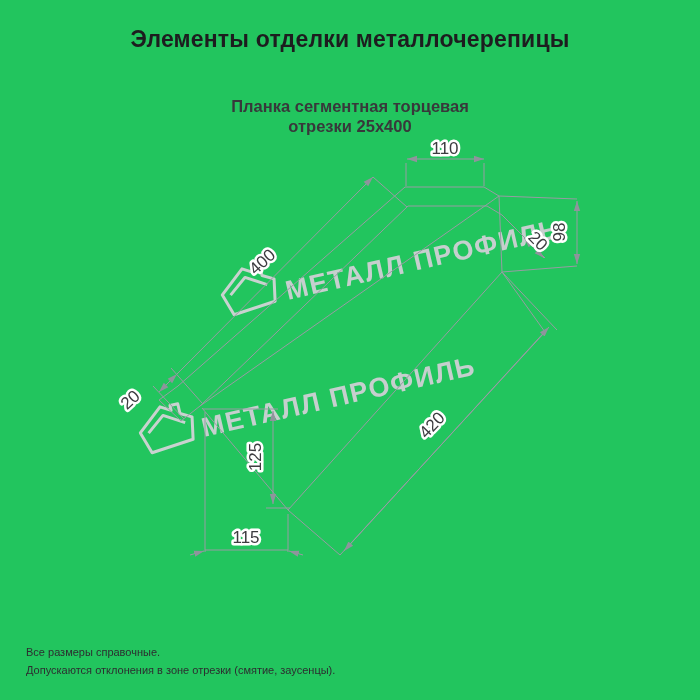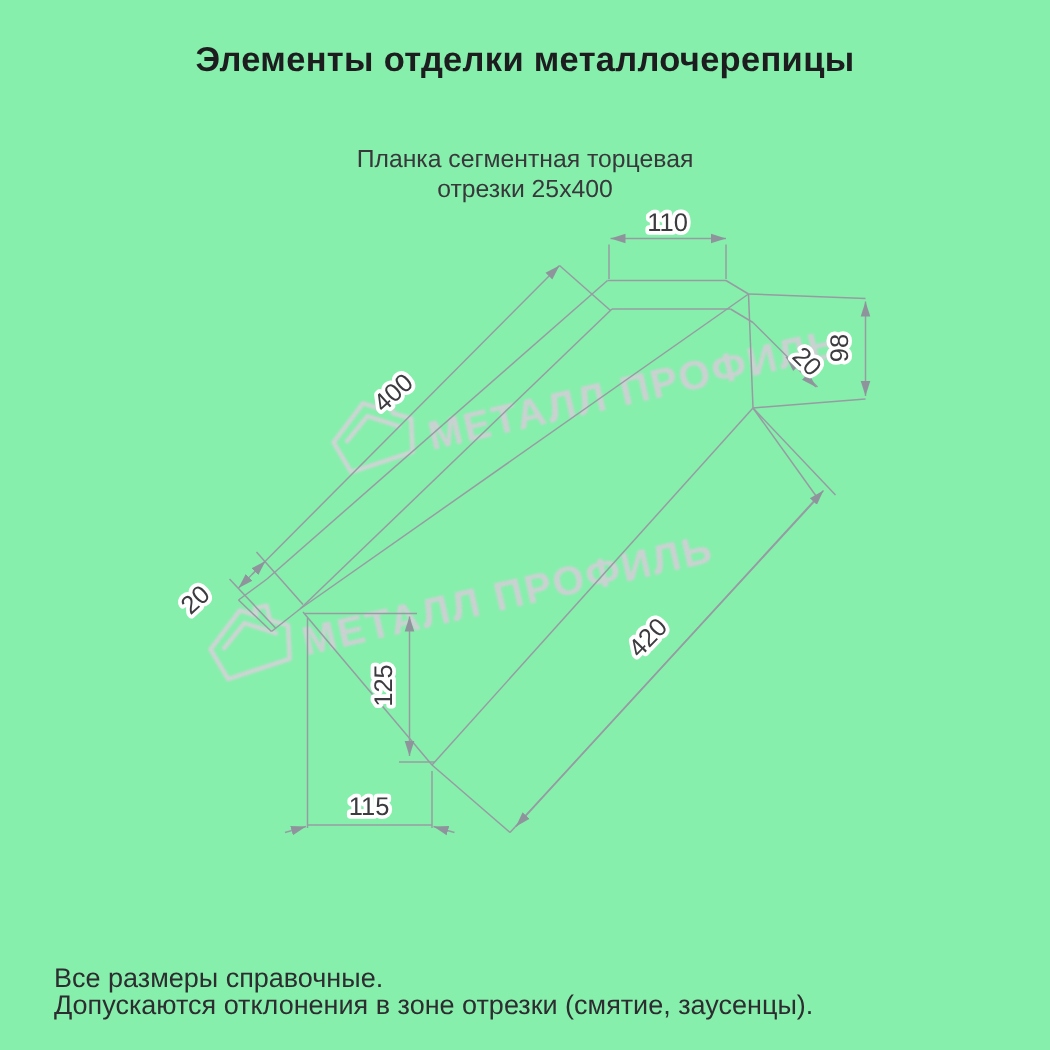--- a/index.html
+++ b/index.html
@@ -1,30 +1,30 @@
 <!DOCTYPE html>
 <html><head>
 <meta charset="utf-8">
 <style>
   html,body{margin:0;padding:0;background:#ffffff;}
   .page{
-    position:relative;width:700px;height:700px;background:#86efac;overflow:hidden;
+    position:relative;width:700px;height:700px;background:#22c55e;overflow:hidden;
     font-family:"Liberation Sans", sans-serif;
   }
   .title{
     position:absolute;top:26px;left:0;width:100%;text-align:center;
     font-size:23px;font-weight:bold;color:#1d1d1f;letter-spacing:.2px;
   }
   .subtitle{
     position:absolute;top:96px;left:0;width:100%;text-align:center;
-    font-size:16.5px;line-height:20px;color:#38383b;
+    font-size:16.5px;line-height:20px;color:#38383b;font-weight:bold;
   }
   .drawing{position:absolute;top:0;left:0;}
   .notes{
-    position:absolute;left:36px;top:643px;color:#2d2d30;font-size:18px;line-height:18px;
+    position:absolute;left:26px;top:643px;color:#2d2d30;font-size:11px;line-height:18px;
   }
   .ln{stroke:#979ca3;stroke-width:1;fill:none;}
   .dimtxt{
     font-size:17px;fill:#3c3c40;text-anchor:middle;
     paint-order:stroke;stroke:#ffffff;stroke-width:5px;stroke-linejoin:round;
     font-family:"Liberation Sans", sans-serif;
   }
   .wm{filter:blur(.6px);opacity:.95;}
   .wmtxt{
     font-size:27px;font-weight:bold;fill:#cfd0d4;letter-spacing:1.5px;

